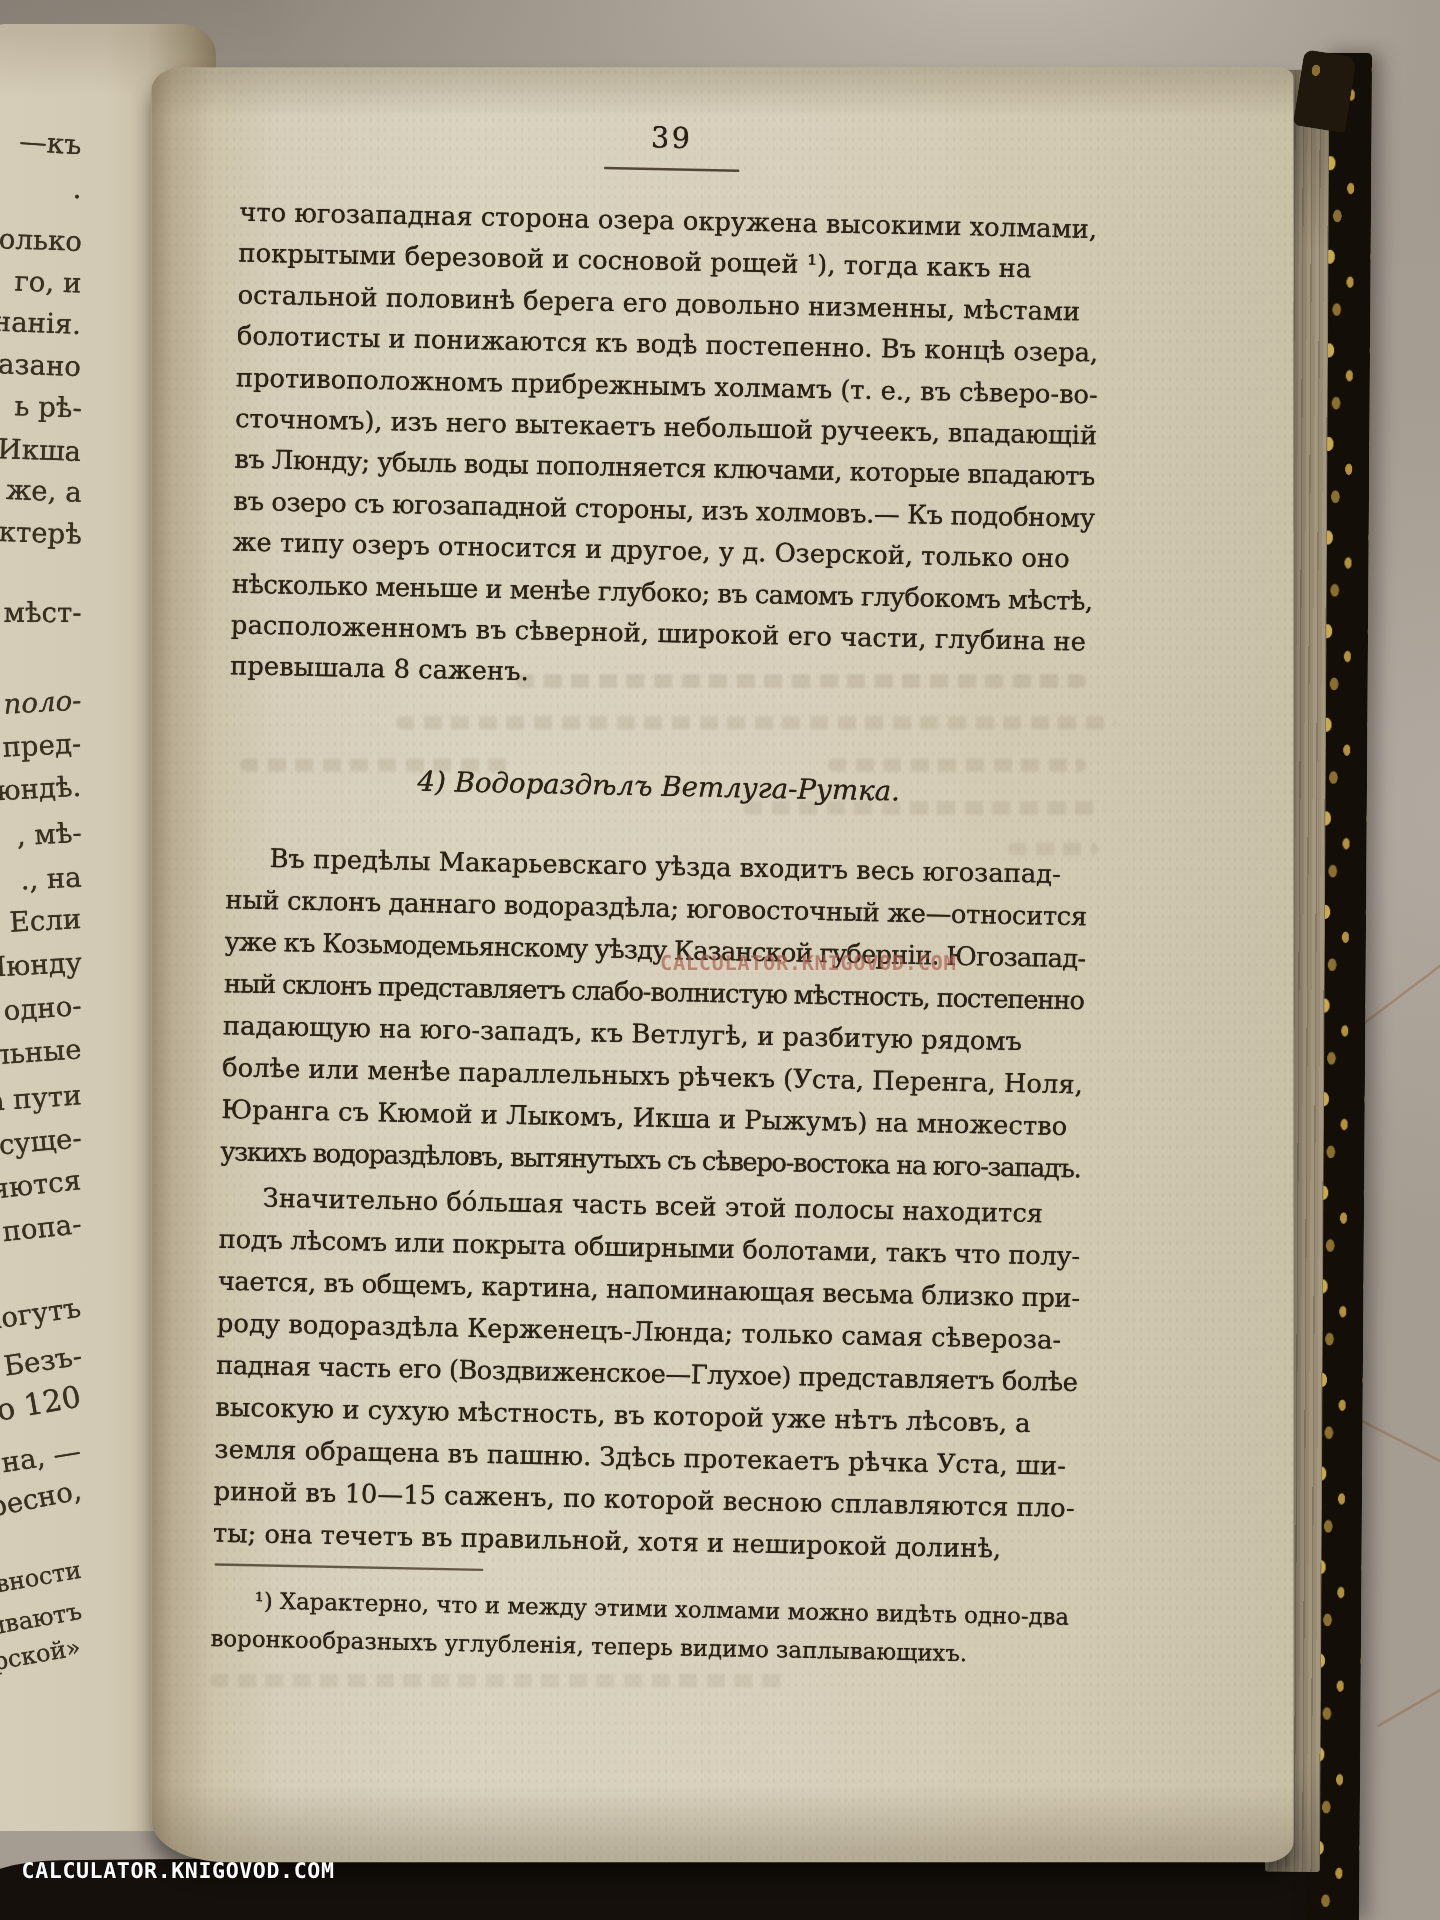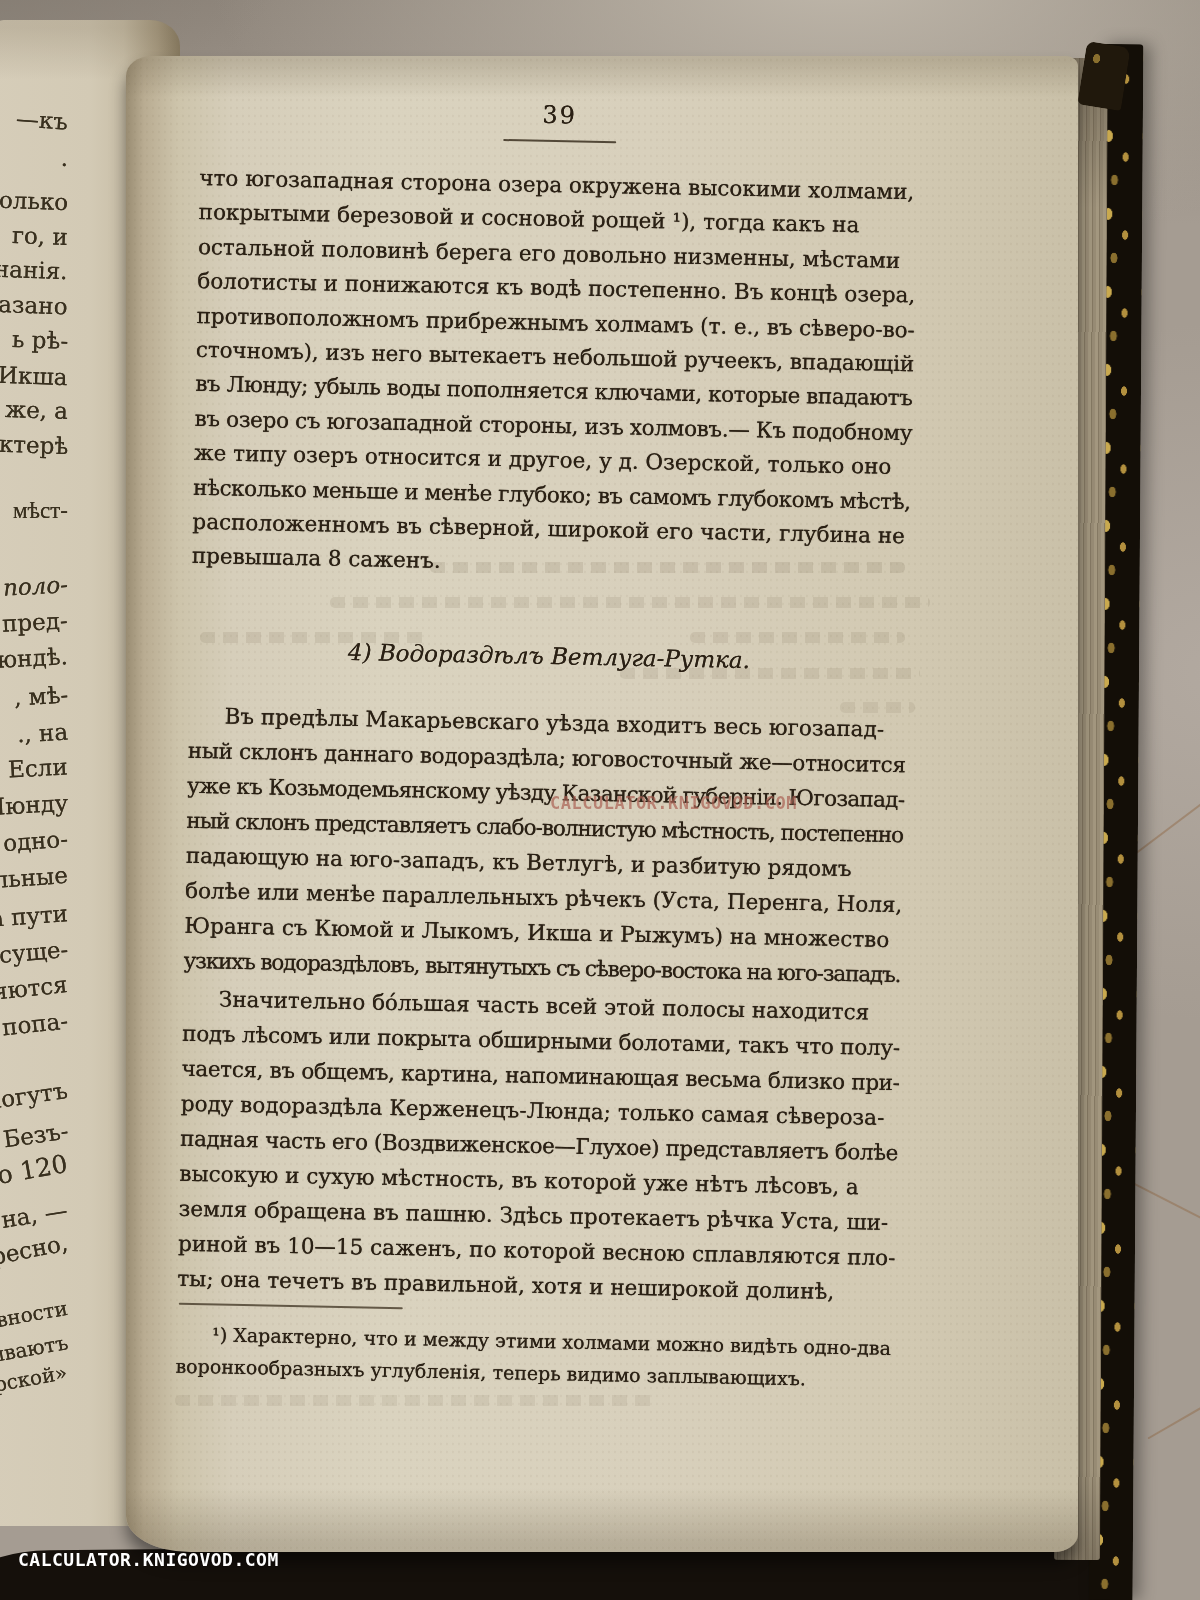--- a/index.html
+++ b/index.html
@@ -107,21 +107,21 @@
   <div class="lpf" style="top:87px;transform:rotate(4deg);">—къ</div>
   <div class="lpf" style="top:125px;transform:rotate(4deg);">.</div>
   <div class="lpf" style="top:168px;transform:rotate(2deg);">олько</div>
   <div class="lpf" style="top:203px;transform:rotate(2deg);">го, и</div>
   <div class="lpf" style="top:237px;transform:rotate(2deg);">нанія.</div>
   <div class="lpf" style="top:272px;transform:rotate(2deg);">казано</div>
   <div class="lpf" style="top:307px;transform:rotate(2deg);">ь рѣ-</div>
   <div class="lpf" style="top:343px;transform:rotate(2deg);">Икша</div>
   <div class="lpf" style="top:377px;transform:rotate(2deg);">же, а</div>
   <div class="lpf" style="top:412px;transform:rotate(2deg);">ктерѣ</div>
-  <div class="lpf" style="top:478px;transform:rotate(0deg);font-family:Liberation Serif, serif;">мѣст-</div>
+  <div class="lpf" style="top:478px;transform:rotate(0deg);">мѣст-</div>
   <div class="lpf it" style="top:553px;transform:rotate(-3deg);">поло-</div>
   <div class="lpf" style="top:589px;transform:rotate(-3deg);">пред-</div>
   <div class="lpf" style="top:625px;transform:rotate(-3deg);">юндѣ.</div>
   <div class="lpf" style="top:663px;transform:rotate(-3deg);">, мѣ-</div>
   <div class="lpf" style="top:700px;transform:rotate(-3deg);">., на</div>
   <div class="lpf" style="top:735px;transform:rotate(-3deg);">Если</div>
   <div class="lpf" style="top:772px;transform:rotate(-3deg);">Люнду</div>
   <div class="lpf" style="top:808px;transform:rotate(-4deg);">одно-</div>
   <div class="lpf" style="top:845px;transform:rotate(-4deg);">ельные</div>
   <div class="lpf" style="top:883px;transform:rotate(-4deg);">а пути</div>

